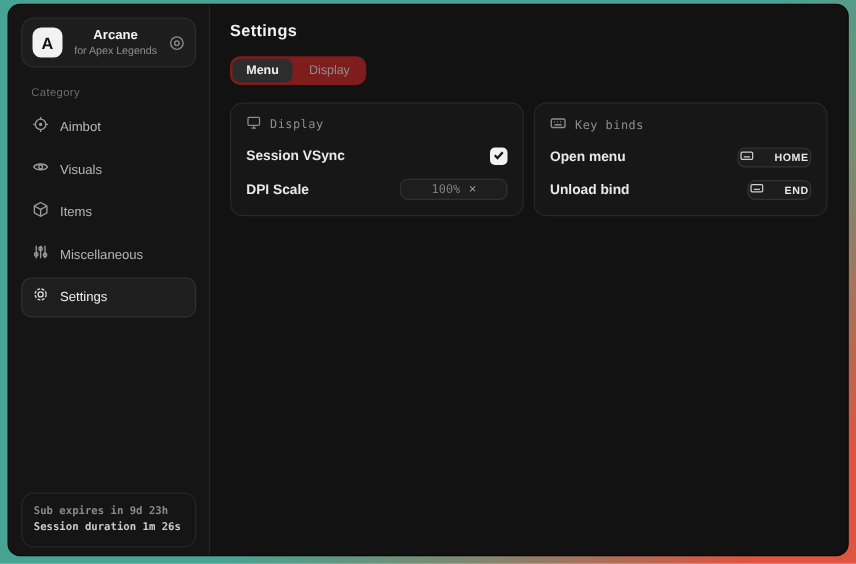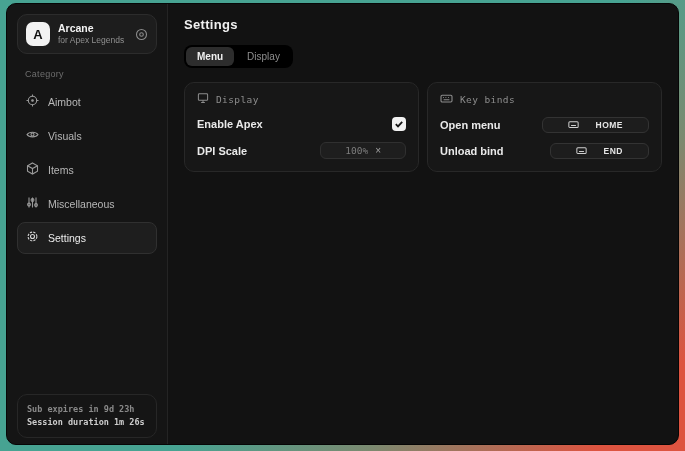--- a/index.html
+++ b/index.html
@@ -24,21 +24,21 @@
   .brand-card {
     display:flex; align-items:center; gap:8px;
     background:#1d1d1d; border:1px solid #2c2c2c; border-radius:10px;
     padding:7px 8px; flex:0 0 auto;
   }
   .brand-logo {
     width:24px; height:24px; border-radius:7px; background:#f2f2f2;
     color:#111; font-weight:bold; font-size:13px;
     display:flex; align-items:center; justify-content:center; flex:0 0 auto;
   }
-  .brand-text { flex:1; min-width:0; }
+  .brand-text { flex:1; min-width:0;text-align:center; }
   .brand-title { font-size:10.5px; font-weight:bold; color:#f3f3f3; line-height:13px; }
   .brand-sub { font-size:8.5px; color:#909090; line-height:11px; }
   .brand-badge { color:#8b8b8b; display:flex; align-items:center; }
 
   .category-label { margin:15px 0 7px 8px; font-size:9px; color:#6e6e6e; letter-spacing:.3px; }
 
   .nav { display:flex; flex-direction:column; gap:2px; }
   .nav-item {
     display:flex; align-items:center; gap:9px;
     padding:6px 8px; border-radius:8px; border:1px solid transparent;
@@ -58,21 +58,21 @@
     font-weight:bold;
   }
   .status-line1 { font-size:8.5px; color:#8a8a8a; line-height:13px; }
   .status-line2 { font-size:8.5px; color:#cccccc; line-height:13px; }
 
   
   .main { flex:1; padding:13px 16px; }
   .page-title { font-size:13px; font-weight:bold; color:#f1f1f1; letter-spacing:.3px; }
 
   .tabs {
-    display:inline-flex; margin-top:13px; background:#000000;
+    display:inline-flex; margin-top:13px; background:#7f1d1d;
     border-radius:8px; padding:2px; gap:2px;
   }
   .tab {
     font-size:10px; padding:4px 11px; border-radius:6px; color:#8f8f8f; cursor:default;
   }
   .tab.active { background:#2d2d2d; color:#f0f0f0; font-weight:bold; }
 
   .cards { display:flex; gap:8px; margin-top:14px; }
   .card {
     width:235px; background:#171717; border:1px solid #282828;
@@ -101,21 +101,21 @@
     padding:2px 24px; height:17px;
   }
   .input-chip .val {
     font-family:"DejaVu Sans Mono", monospace; font-size:9.5px; color:#7d7d7d;
   }
   .input-chip .clear { font-size:10px; color:#a0a0a0; line-height:10px; cursor:default; }
 
   .kbd-btn {
     display:flex; align-items:center; gap:17px;
     background:#1d1d1d; border:1px solid #333333; border-radius:6px;
-    padding:2px 25px; height:16px; cursor:default;
+    padding:2px 1px; height:16px; cursor:default;
   }
   .kbd-btn svg { stroke:#cfcfcf; }
   .kbd-btn .key { font-size:8.5px; font-weight:bold; color:#e6e6e6; letter-spacing:.5px; }
 </style>
 </head>
 <body>
 
 <div class="stage">
   <div class="window">
 
@@ -215,21 +215,21 @@
             <span>
               <svg width="12" height="12" viewBox="0 0 13 13" fill="none" stroke-width="1.1" stroke="currentColor">
                 <rect x="1.5" y="2" width="10" height="7" rx="1"></rect>
                 <line x1="4.5" y1="11.3" x2="8.5" y2="11.3"></line>
                   <line x1="6.5" y1="9" x2="6.5" y2="11.3"></line>
               </svg>
             </span>
             <span>Display</span>
           </div>
           <div class="row">
-            <span class="row-label">Enable Apex</span>
+            <span class="row-label">Session VSync</span>
             <span class="checkbox">
               <span>
                 <svg width="10" height="10" viewBox="0 0 10 10" fill="none" stroke="#161616" stroke-width="1.8">
                   <path d="M1.8 5.2 L4 7.4 L8.2 2.8"></path>
                 </svg>
               </span>
             </span>
           </div>
           <div class="row">
             <span class="row-label">DPI Scale</span>

